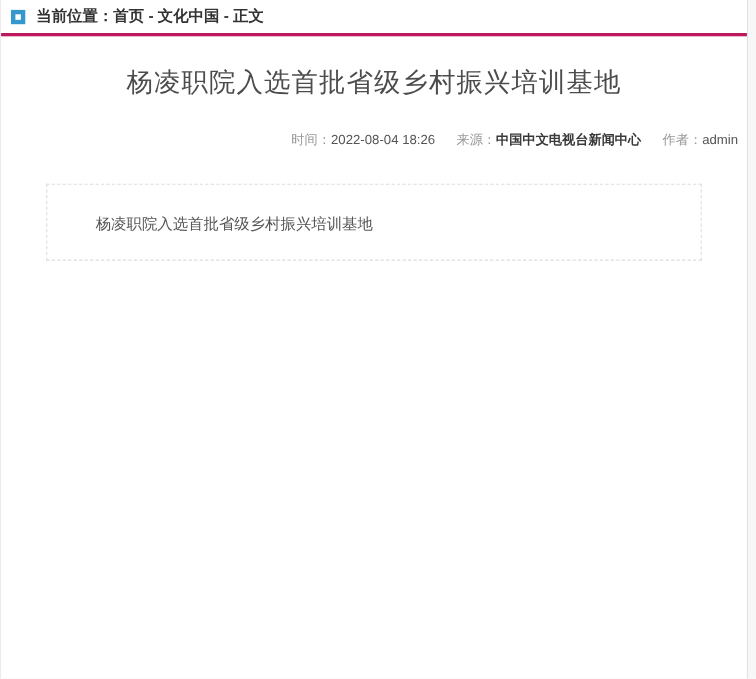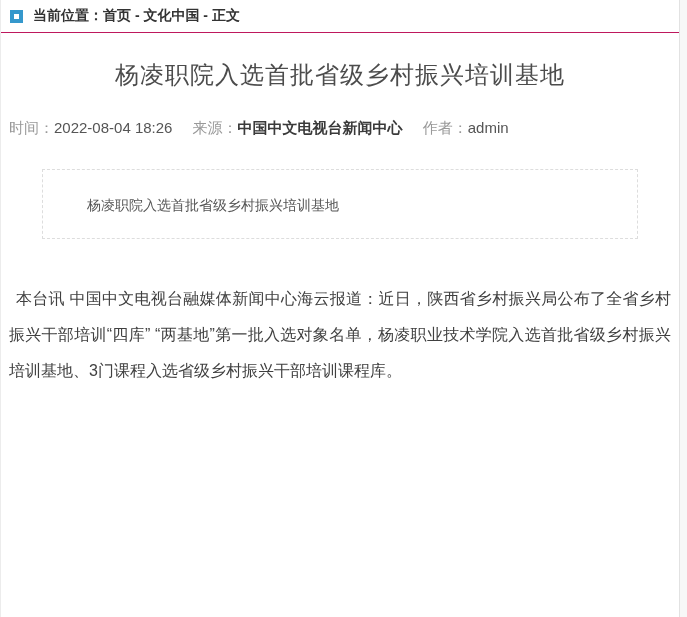--- a/index.html
+++ b/index.html
@@ -14,21 +14,21 @@
     min-height: 617px;
     background: #ffffff;
     border-left: 1px solid #ececec;
     border-right: 1px solid #e2e2e2;
   }
   
   .breadcrumb-bar {
     height: 33px;
     display: flex;
     align-items: center;
-    border-bottom: 1px solid #be185d;
+    border-bottom: 3px solid #be185d;
     padding-left: 9px;
     background: #ffffff;
   }
   .bullet-icon {
     width: 13px;
     height: 13px;
     background: #3598cc;
     position: relative;
     flex: 0 0 auto;
   }
@@ -58,22 +58,22 @@
   .article-title {
     margin: 0 40px;
     text-align: center;
     font-size: 24px;
     font-weight: 400;
     color: #4c4c4c;
     letter-spacing: 1px;
   }
   .article-meta {
     margin-top: 28px;
-    text-align: left;
-    font-size: 15px;
+    text-align: right;
+    font-size: 12px;
     color: #999999;
   }
   .meta-group { margin: 0 8px; white-space: pre; }
   .meta-label { color: #999999; }
   .meta-value { color: #555555; }
   .meta-value-source { color: #3a3a3a; font-weight: bold; }
   .summary-box {
     margin: 31px 41px 0 41px;
     border: 1px dashed #dddddd;
     padding: 27px 20px 23px 20px;
@@ -112,17 +112,16 @@
       <span class="meta-group"><span class="meta-label">时间：</span><span class="meta-value">2022-08-04 18:26</span></span>
       <span class="meta-group"><span class="meta-label">来源：</span><span class="meta-value meta-value-source">中国中文电视台新闻中心</span></span>
       <span class="meta-group"><span class="meta-label">作者：</span><span class="meta-value">admin</span></span>
     </div>
 
     <div class="summary-box">
       <span>杨凌职院入选首批省级乡村振兴培训基地</span>
     </div>
 
     <div class="article-body">
-      <p>本台讯 中国中文电视台融媒体新闻中心海云报道：近日，陕西省乡村振兴局公布了全省乡村振兴干部培训“四库” “两基地”第一批入选对象名单，杨凌职业技术学院入选首批省级乡村振兴培训基地、3门课程入选省级乡村振兴干部培训课程库。</p>
     </div>
 
   </main>
 </div>
 
 </body></html>

